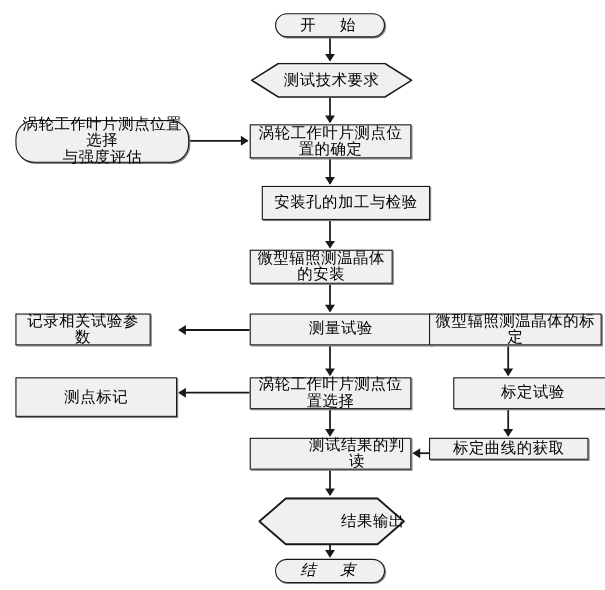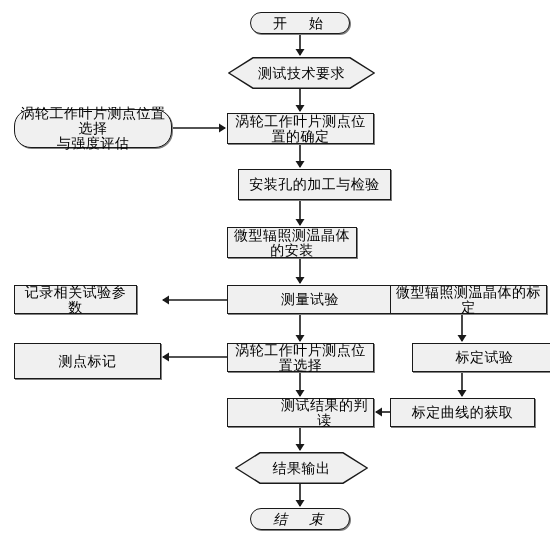--- a/index.html
+++ b/index.html
@@ -146,24 +146,24 @@
       </div>
       <div class="node process" style="left: 14px; top: 343px; width: 147px; height: 36px;">
         <span class="label" style="white-space: pre-line;">测点标记</span>
       </div>
       <div class="node process" style="left: 376px; top: 343px; width: 145px; height: 29px; margin-left: 36px;">
         <span class="label" style="white-space: pre-line;">标定试验</span>
       </div>
       <div class="node process" style="left: 227px; top: 398px; width: 147px; height: 29px; padding-left: 48px;">
         <span class="label" style="white-space: pre-line;">测试结果的判读</span>
       </div>
-      <div class="node process" style="left: 390px; top: 398px; width: 145px; height: 29px;">
+      <div class="node process" style="left: 390px; top: 398px; width: 145px; height: 20px;">
         <span class="label" style="white-space: pre-line;">标定曲线的获取</span>
       </div>
-      <div class="node hexagon" style="left: 235px; top: 452px; width: 133px; height: 32px;">
+      <div class="node hexagon" style="left: 235px; top: 452px; width: 133px; height: 44px; justify-content: flex-end;">
         <svg class="hex-shape" viewBox="0 0 133 32" preserveAspectRatio="none">
           <polygon points="24.96,0.8 108.03999999999999,0.8 132.2,16 108.03999999999999,31.2 24.96,31.2 0.8,16" fill="#f0f0f0" stroke="#1a1a1a" stroke-width="1.4"></polygon>
         </svg>
         <span class="hex-label" style="white-space: pre-line;">结果输出</span>
       </div>
       <div class="node terminator" style="left: 250px; top: 508px; width: 100px; height: 22px;">
         <span class="label" style="white-space: pre-line; font-style: italic;">结　束</span>
       </div>
     </div>
 </div>

